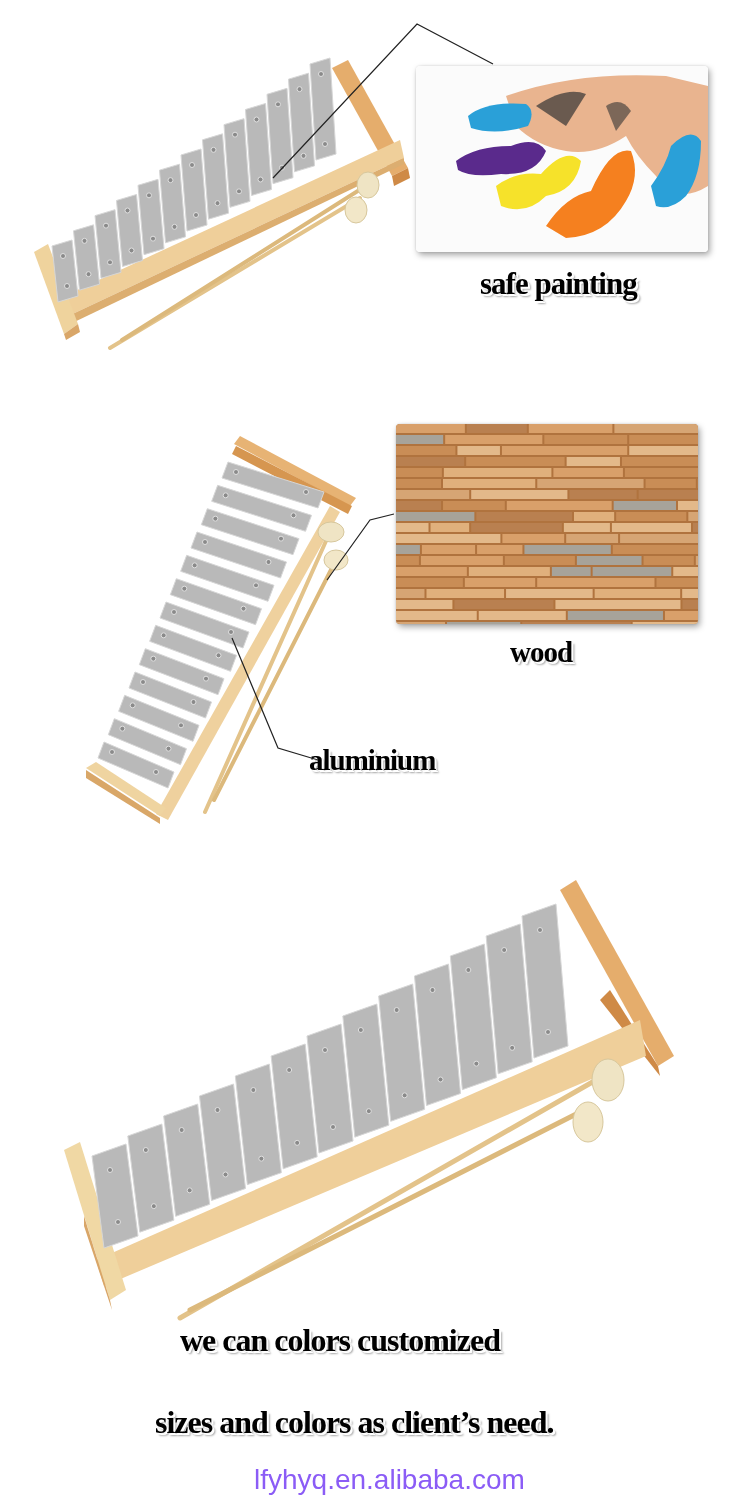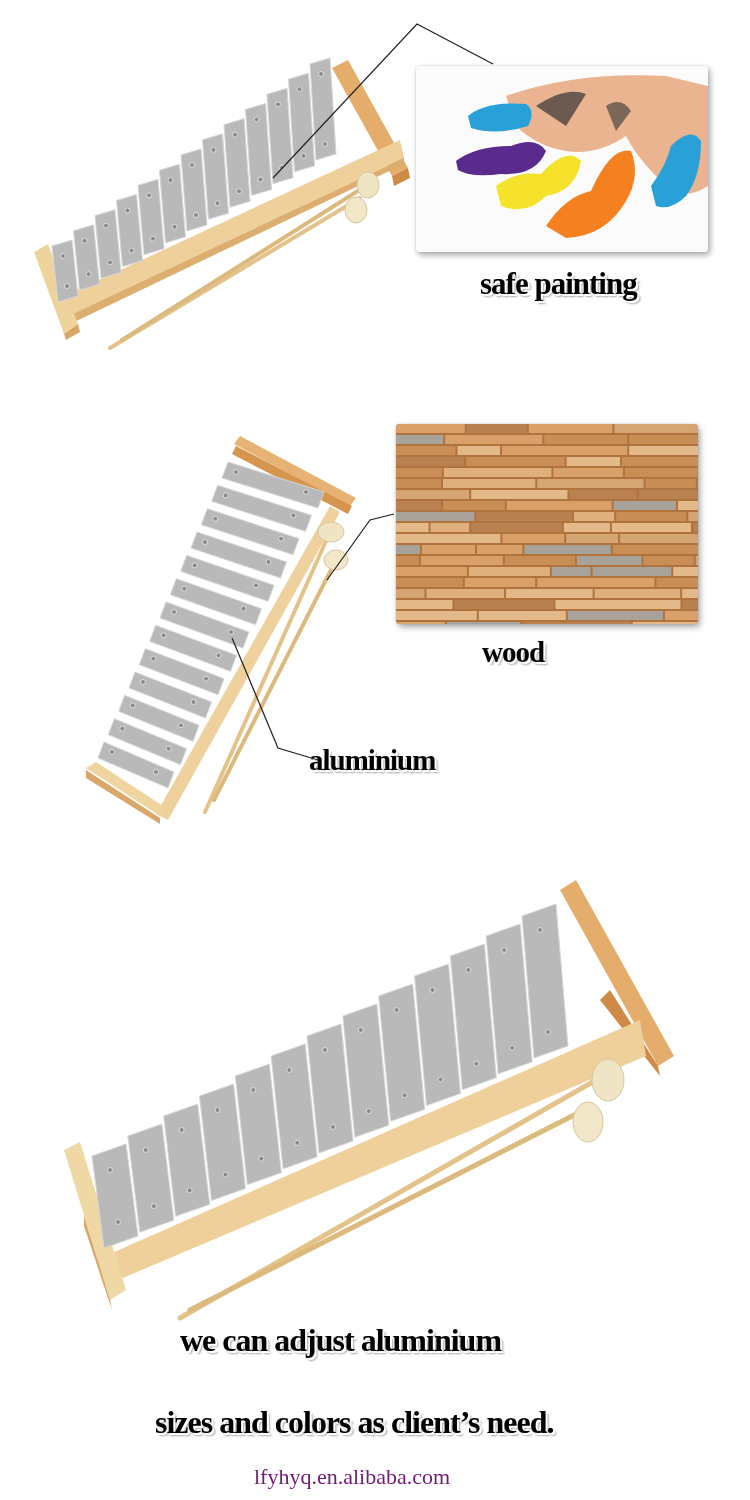--- a/index.html
+++ b/index.html
@@ -11,21 +11,21 @@
     color:#000; white-space:nowrap; letter-spacing:-1px;
     text-shadow: 2px 2px 0 #fff, 3px 3px 2px rgba(0,0,0,0.35);
   }
   .photo-card {
     position:absolute; background:#fff; border-radius:4px;
     box-shadow: 2px 3px 6px rgba(0,0,0,0.35), 0 0 2px rgba(0,0,0,0.15);
     overflow:hidden;
   }
   .photo-card svg { display:block; }
   .watermark {
-    position:absolute; color:#701a75; font-size:22px; font-family:Liberation Serif, serif;
+    position:absolute; color:#8b5cf6; font-size:28px; font-family:Liberation Sans, sans-serif;
     white-space:nowrap;
   }
   svg.overlay { position:absolute; left:0; top:0; pointer-events:none; }
 </style>
 </head>
 <body>
 
 <div class="abs" style="left:0;top:0;width:750px;height:380px;">
   <svg width="750" height="380" viewBox="0 0 750 380">
 
@@ -255,21 +255,21 @@
         <rect x="171.80306927297667" y="187" width="95.16435185185185" height="9" fill="#a7a39a"></rect>
         <rect x="268.96742112482855" y="187" width="77.62345679012346" height="9" fill="#d9a06a"></rect>
         <rect x="-38.90912208504801" y="198" width="87.94405864197532" height="9" fill="#d6a574"></rect>
         <rect x="51.034936556927306" y="198" width="73.22723765432099" height="9" fill="#a7a39a"></rect>
         <rect x="126.2621742112483" y="198" width="108.41782407407408" height="9" fill="#b98050"></rect>
         <rect x="236.67999828532237" y="198" width="77.96026234567901" height="9" fill="#e3b98a"></rect>
       </g>
   </svg>
 </div>
 
-<div class="caption" style="left:482px;top:636px;font-size:29px;">wood</div>
+<div class="caption" style="left:510px;top:636px;font-size:29px;">wood</div>
 <div class="caption" style="left:309px;top:744px;font-size:29px;">aluminium</div>
 
 <div class="abs" style="left:0;top:860px;width:750px;height:480px;">
   <svg width="750" height="480" viewBox="0 0 750 480">
 
     <polygon points="560,30 576,20 674,196 658,206" fill="#e5ad6c"></polygon>
     <polygon points="610,130 658,206 660,216 600,140" fill="#cf8a46"></polygon>
 
     <polygon points="96,400 640,160 646,196 104,426" fill="#efcf9a"></polygon>
 
@@ -317,21 +317,21 @@
         <circle cx="548" cy="172" r="2.5" fill="#8a8a8a" stroke="#e0e0e0"></circle>
       </g>
 
     <line x1="180" y1="458" x2="610" y2="212" stroke="#e3c38a" stroke-width="5" stroke-linecap="round"></line>
     <line x1="190" y1="450" x2="592" y2="246" stroke="#dcb97c" stroke-width="5" stroke-linecap="round"></line>
     <ellipse cx="608" cy="220" rx="16" ry="21" fill="#efe4c4" stroke="#d7c79c"></ellipse>
     <ellipse cx="588" cy="262" rx="15" ry="20" fill="#f2e7c8" stroke="#d7c79c"></ellipse>
   </svg>
 </div>
 
-<div class="caption" style="left:180px;top:1322px;font-size:32px;">we can adjust aluminium</div>
+<div class="caption" style="left:180px;top:1322px;font-size:32px;">we can colors customized</div>
 <div class="caption" style="left:116px;top:1404px;font-size:32px;margin-left:39px;">sizes and colors as client’s need.</div>
 
 <div class="watermark" style="left:254px;top:1464px;">lfyhyq.en.alibaba.com</div>
 
 <svg class="overlay" width="750" height="1500">
   <polyline points="273,178 417,24 493,64" fill="none" stroke="#222" stroke-width="1.2"></polyline>
   <polyline points="327,580 370,520 394,514" fill="none" stroke="#222" stroke-width="1.2"></polyline>
   <polyline points="232,638 278,748 318,760" fill="none" stroke="#222" stroke-width="1.2"></polyline>
 </svg>
 

